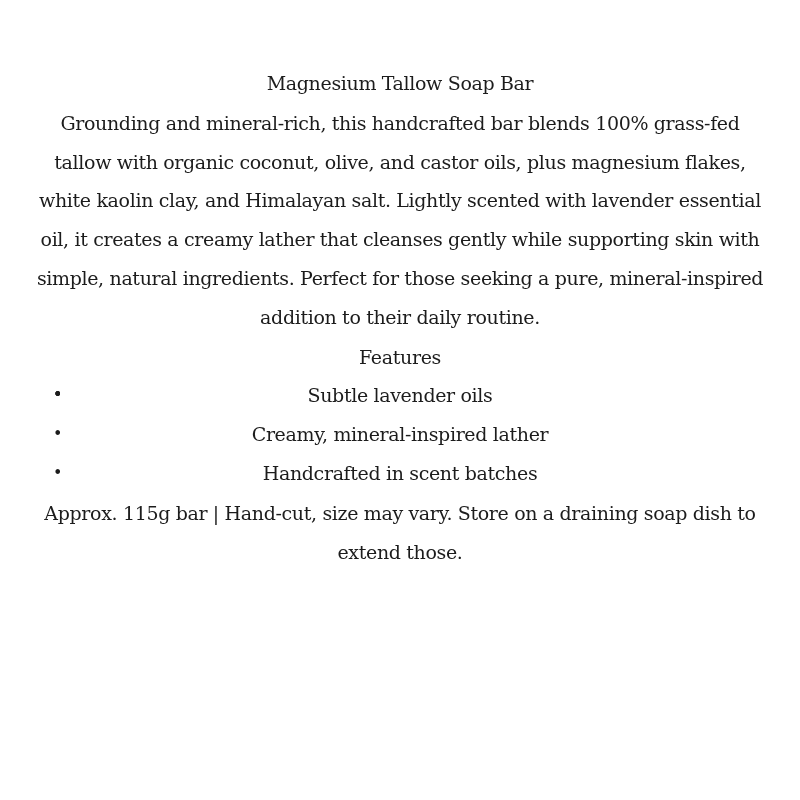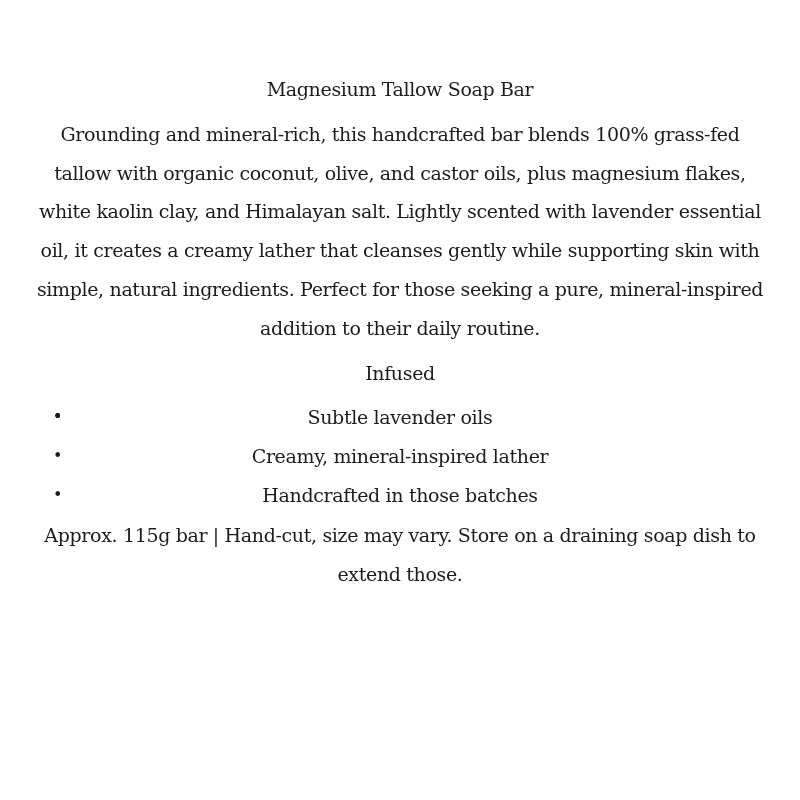--- a/index.html
+++ b/index.html
@@ -19,21 +19,21 @@
       position: absolute;
       top: 64px;
       left: 24px;
       width: 752px;
       text-align: center;
       font-size: 19px;
       line-height: 38.8px;
       letter-spacing: -0.35px;
     }
     .doc p { margin: 1px; }
-    .title, .features-heading { margin: 6px; font-weight: normal; font-size: 19px; }
+    .title, .features-heading { margin: 0; font-weight: normal; font-size: 19px; }
     .desc { padding: 0 10px; }
     ul.features {
       list-style: none;
       margin: 0;
       padding: 0;
     }
     ul.features li {
       position: relative;
       margin: 0;
     }
@@ -44,35 +44,35 @@
       font-size: 16px;
     }
     .footer-note { padding: 0; }
   </style>
 </head>
 <body>
 
 <div class="doc">
   <h1 class="title">Magnesium Tallow Soap Bar</h1>
   <p class="desc">Grounding and mineral-rich, this handcrafted bar blends 100% grass-fed tallow with organic coconut, olive, and castor oils, plus magnesium flakes, white kaolin clay, and Himalayan salt. Lightly scented with lavender essential oil, it creates a creamy lather that cleanses gently while supporting skin with simple, natural ingredients. Perfect for those seeking a pure, mineral-inspired addition to their daily routine.</p>
-  <h2 class="features-heading">Infused</h2>
+  <h2 class="features-heading">Features</h2>
   <ul class="features">
     <li>
       <span class="bullet">•</span>
     </li>
     <li>
       <span class="bullet">•</span>
     </li>
     <li>
       <span class="bullet">•</span>
       <span>Subtle lavender oils</span>
     </li>
     <li>
       <span class="bullet">•</span>
       <span>Creamy, mineral-inspired lather</span>
     </li>
     <li>
       <span class="bullet">•</span>
-      <span>Handcrafted in those batches</span>
+      <span>Handcrafted in scent batches</span>
     </li>
   </ul>
   <p class="footer-note">Approx. 115g bar | Hand-cut, size may vary. Store on a draining soap dish to extend those.</p>
 </div>
 
 </body></html>

